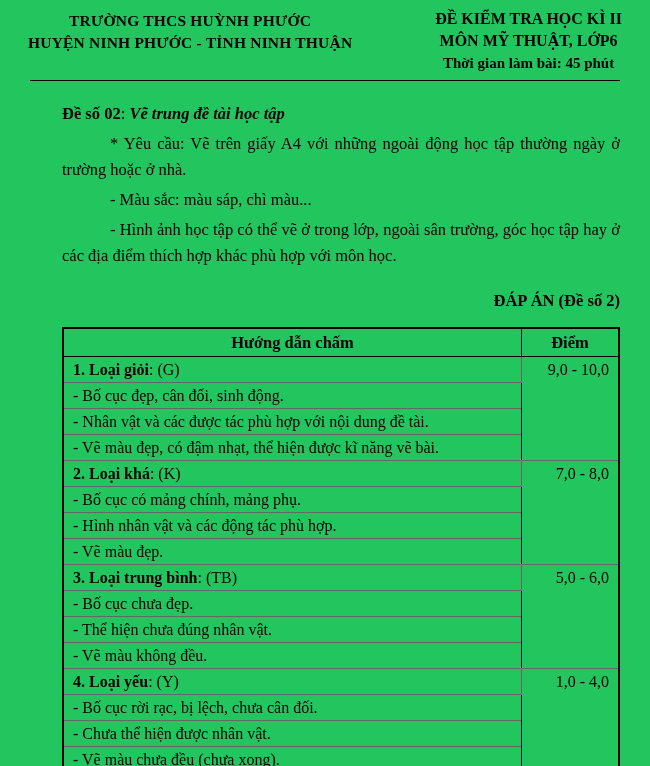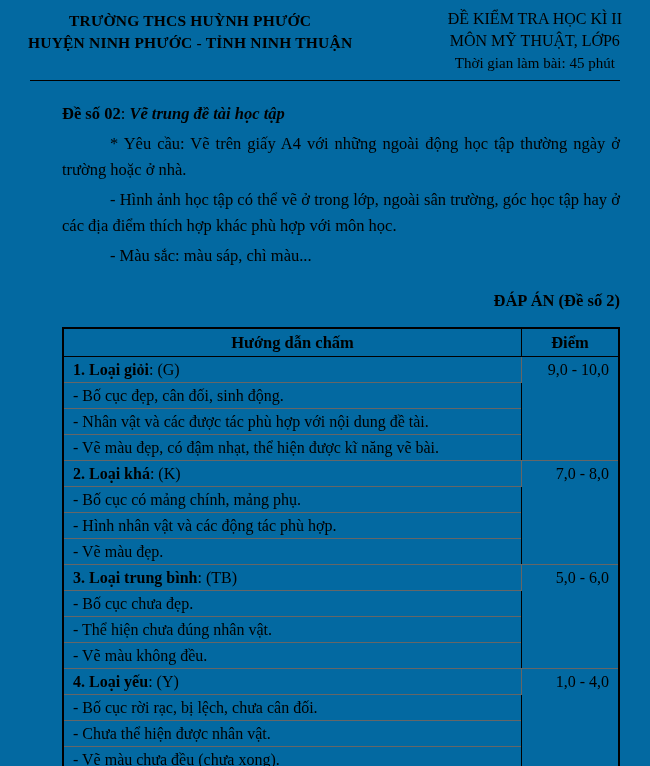--- a/index.html
+++ b/index.html
@@ -7,40 +7,40 @@
     padding: 0;
     background: #ffffff;
     font-family: "Liberation Serif", "DejaVu Serif", serif;
     color: #000000;
   }
   .page {
     width: 650px;
     height: 766px;
     box-sizing: border-box;
     padding: 8px 28px 10px 28px;
-    background: #0369a1;
+    background: #22c55e;
     overflow: hidden;
   }
   
   .doc-header {
     display: flex;
     justify-content: space-between;
     align-items: flex-start;
   }
   .header-left {
     text-align: center;
     font-weight: bold;
     font-size: 15.5px;
     line-height: 22px;
     padding-top: 2px;
     letter-spacing: 0.2px;
   }
   .header-right {
     text-align: center;
-    font-weight: normal;
+    font-weight: bold;
     font-size: 16px;
     line-height: 22px;
   }
   .header-right .duration {
     font-size: 15px;
   }
   .divider {
     border: none;
     border-top: 1.5px solid #000;
     margin: 6px 2px 0 2px;
@@ -119,22 +119,22 @@
     </div>
   </header>
 
   <hr class="divider">
 
   <section class="content">
 
     <p class="topic-line"><b>Đề số 02</b><span>: </span><b><i>Vẽ trung đề tài học tập</i></b></p>
 
     <p class="para">* Yêu cầu: Vẽ trên giấy A4 với những ngoài động học tập thường ngày ở trường hoặc ở nhà.</p>
+    <p class="para">- Màu sắc: màu sáp, chì màu...</p>
     <p class="para">- Hình ảnh học tập có thể vẽ ở trong lớp, ngoài sân trường, góc học tập hay ở các địa điểm thích hợp khác phù hợp với môn học.</p>
-    <p class="para">- Màu sắc: màu sáp, chì màu...</p>
 
     <h2 class="answer-heading">ĐÁP ÁN (Đề số 2)</h2>
 
     <table class="answer-table">
       <thead>
         <tr>
           <th>Hướng dẫn chấm</th>
           <th class="score-cell">Điểm</th>
         </tr>
       </thead>

